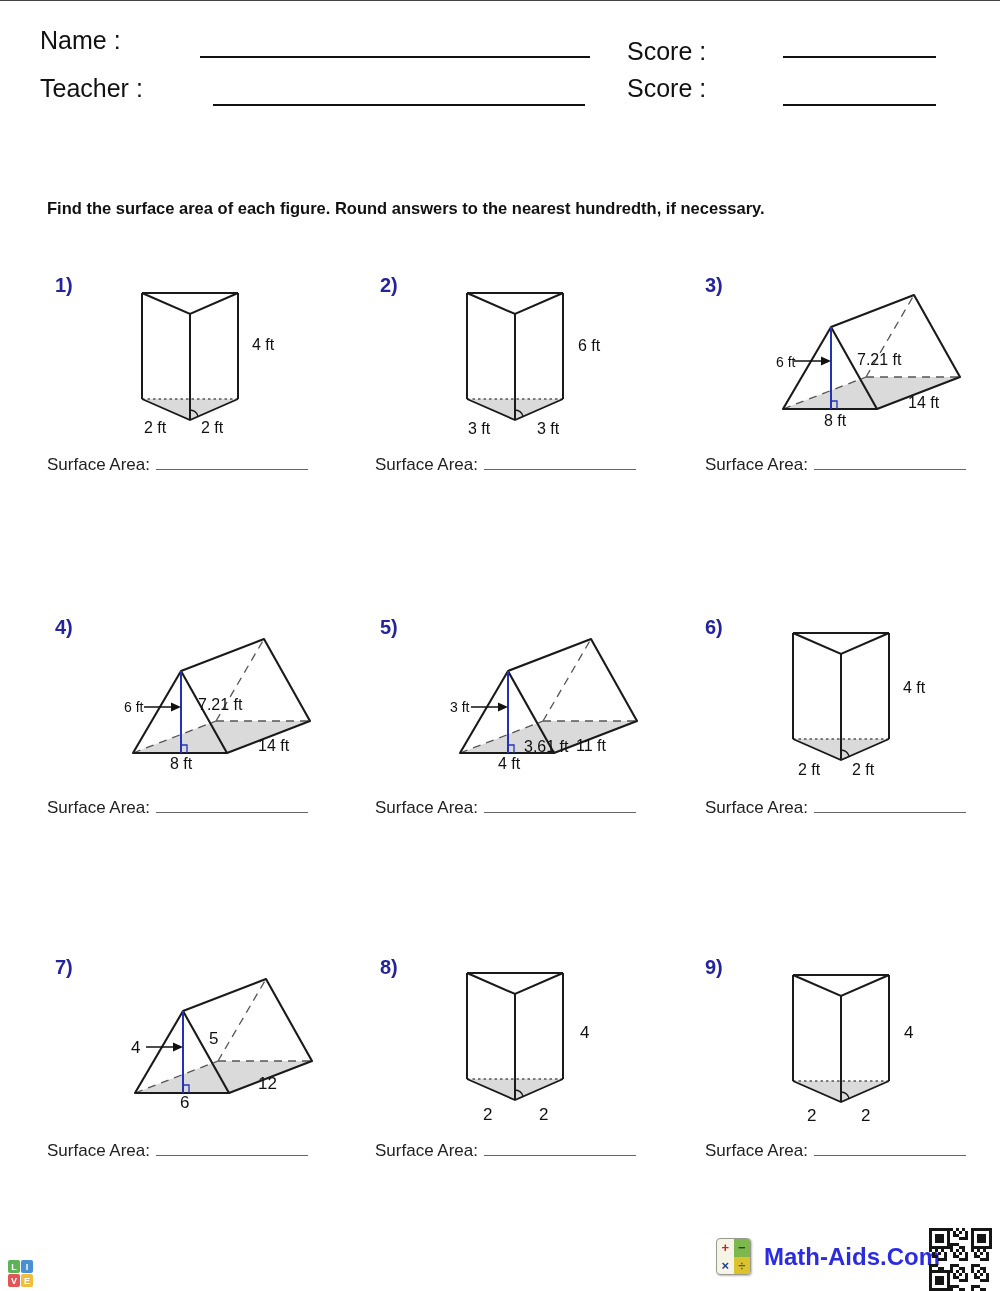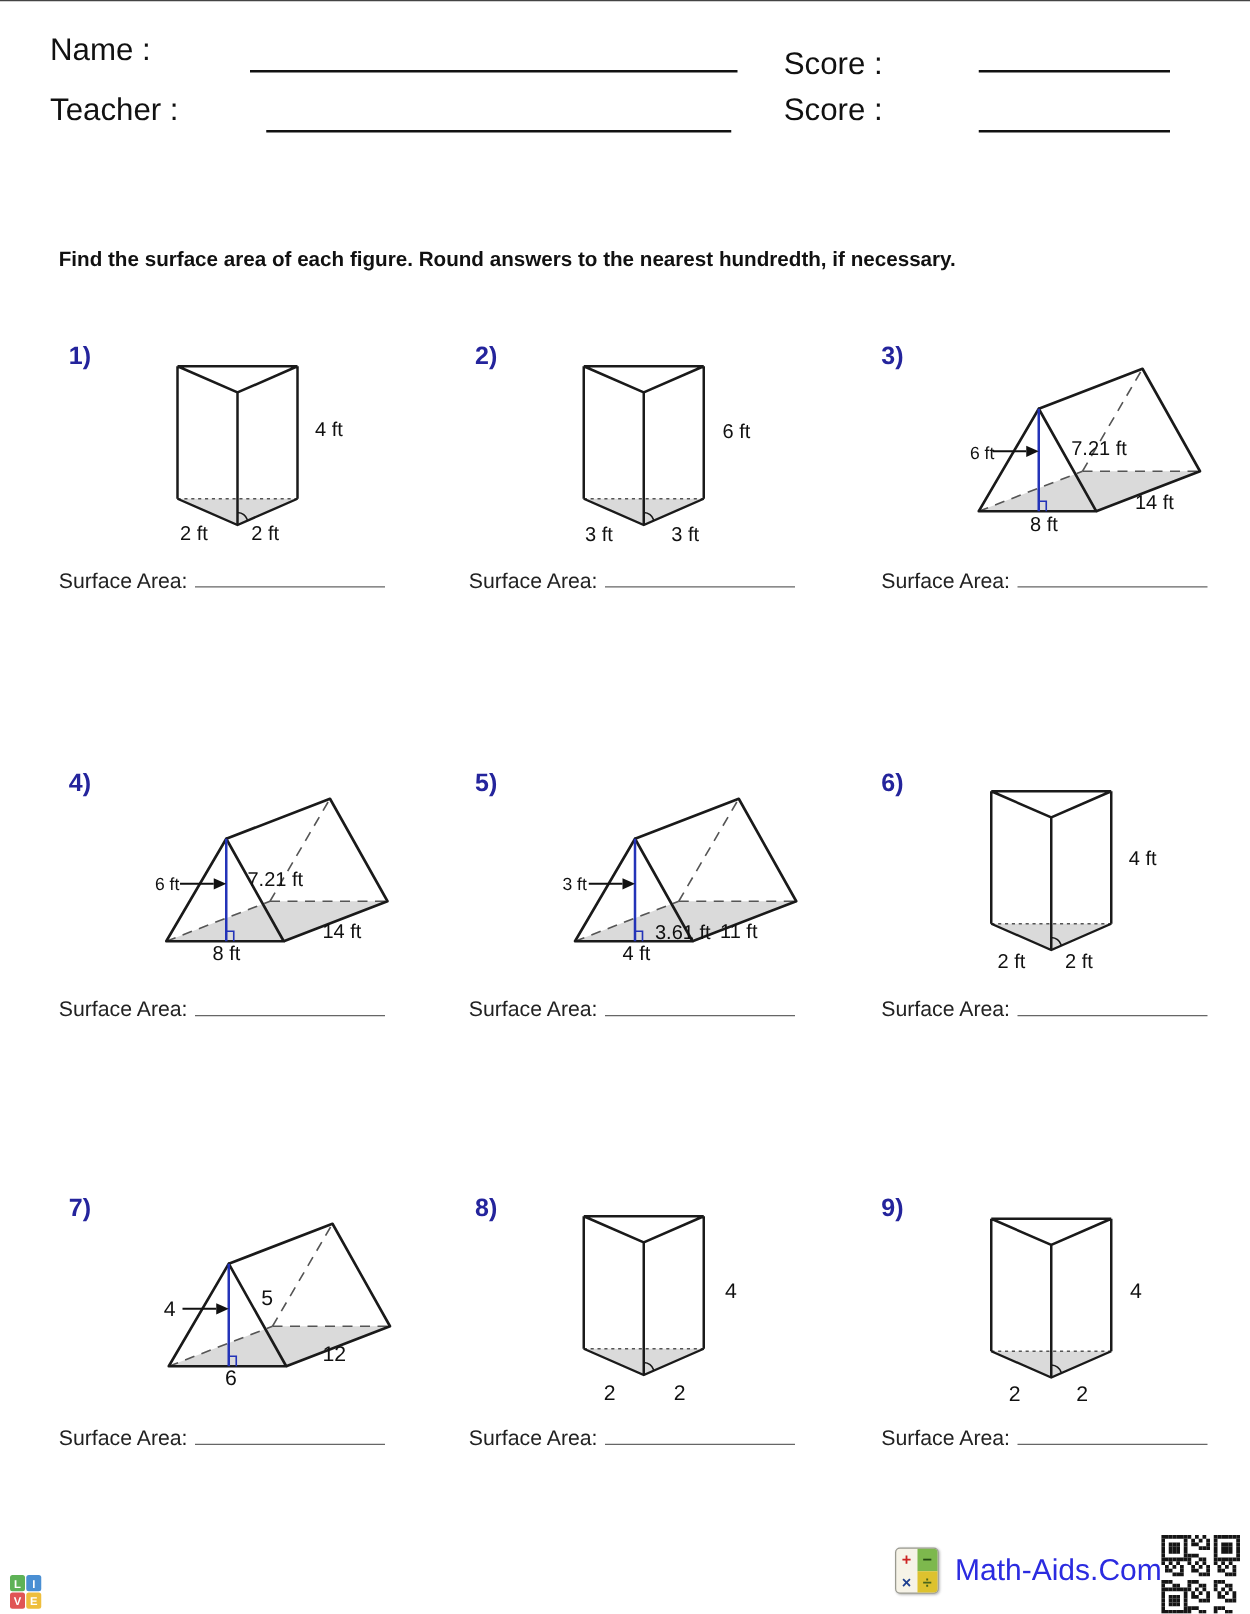--- a/index.html
+++ b/index.html
@@ -24,21 +24,21 @@
   .lw-grid span{display:flex;align-items:center;justify-content:center;color:#fff;
                 font-size:9px;font-weight:bold;border-radius:2px;}
   .lw-l{background:#5eb257;} .lw-i{background:#4a8fd3;} .lw-v{background:#e05555;} .lw-e{background:#eebe3c;}
   .lw-word{font-size:27px;font-weight:bold;color:#27496f;letter-spacing:-1px;line-height:27px;}
   .ma{position:absolute;left:716px;top:1238px;display:flex;align-items:center;}
   .ma-icon{width:33px;height:35px;border:1px solid #9a9a90;border-radius:4px;background:#f6f3e7;
            display:grid;grid-template-columns:1fr 1fr;grid-template-rows:1fr 1fr;box-shadow:1px 1px 2px #bbb;}
   .ma-icon span{display:flex;align-items:center;justify-content:center;font-weight:bold;font-size:13px;}
   .ma-plus{color:#cc2222;} .ma-minus{background:#7db84d;color:#244a14;border-radius:0 3px 0 0;}
   .ma-times{color:#1d3f8f;} .ma-div{background:#ddc22f;color:#49651c;border-radius:0 0 3px 0;}
-  .ma-text{font-size:24px;color:#2b2be0;margin-left:13px;}
+  .ma-text{font-size:24px;color:#2b2be0;margin-left:13px;font-weight:bold;}
   .qr{position:absolute;left:929px;top:1228px;width:63px;height:63px;}
 </style>
 </head>
 <body>
 
 <div class="page">
 
   <div class="hdr" style="left:40px;top:26px;">Name :</div>
   <div class="hline" style="left:200px;top:30px;width:390px;"></div>
   <div class="hdr" style="left:627px;top:24px;margin-top:13px;">Score :</div>

